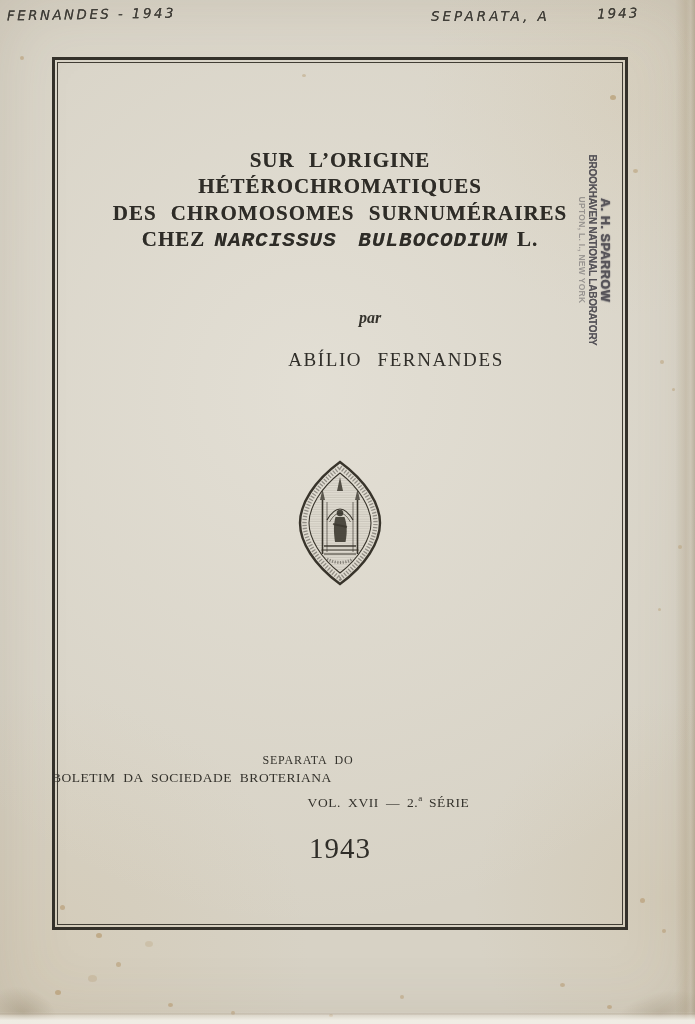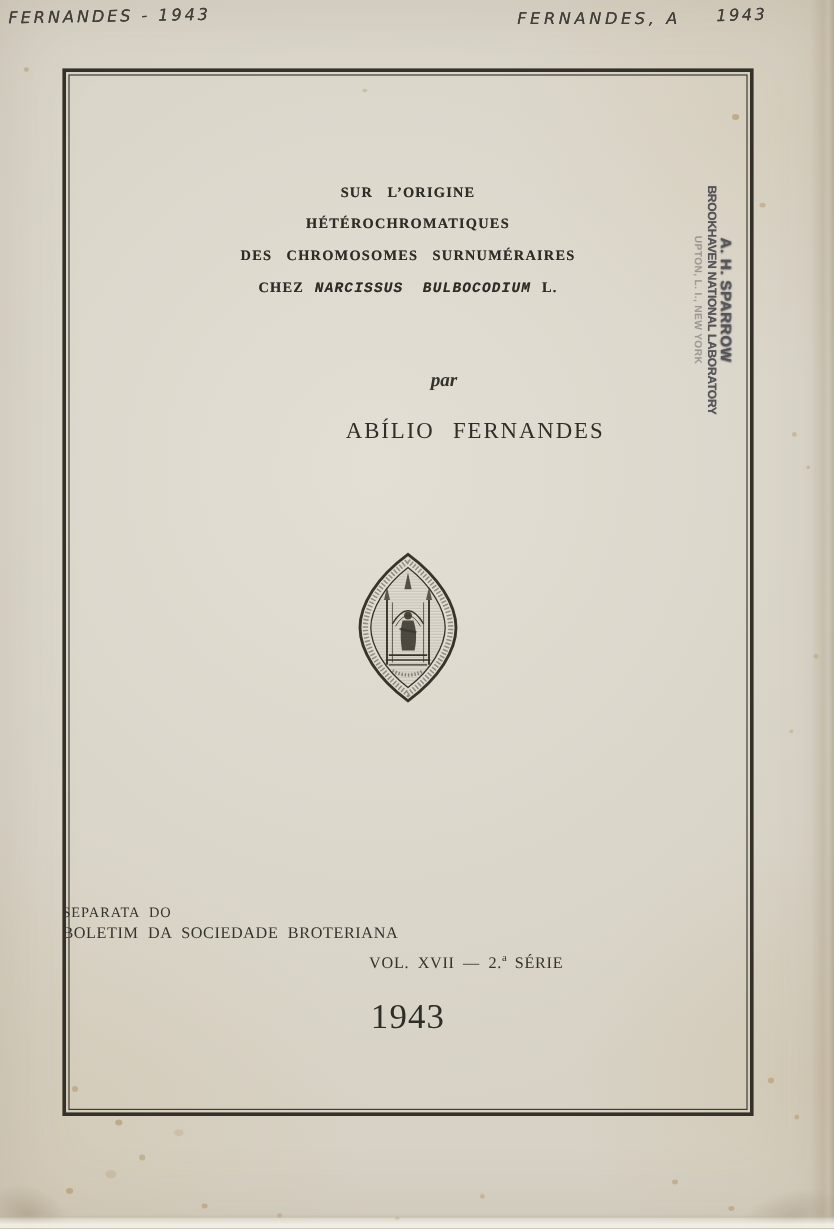--- a/index.html
+++ b/index.html
@@ -28,21 +28,21 @@
     position:absolute;font-family:"DejaVu Sans",sans-serif;font-style:italic;
     font-size:13.5px;letter-spacing:2.4px;color:#32302b;opacity:.9;
     text-shadow:0 0 .4px #32302b;white-space:nowrap;
   }
   .hand-left{left:7px;top:6px;transform:rotate(-1deg);}
   .hand-right{left:431px;top:8px;letter-spacing:3px;}
   .hand-year{left:597px;top:5px;letter-spacing:2px;transform:rotate(-2deg);}
   
   .title{
     position:absolute;left:52px;top:147px;width:576px;text-align:center;
-    font-weight:bold;font-size:12px;line-height:26.4px;
+    font-weight:bold;font-size:21px;line-height:26.4px;
     letter-spacing:1px;word-spacing:8px;color:#2e2c27;
     text-shadow:0 0 .5px rgba(46,44,39,.6);
   }
   .species{font-style:italic;margin:0 9px;font-family:Liberation Mono, monospace;}
   .t4-suffix{margin-left:0;}
   .par{
     position:absolute;left:52px;top:309px;width:636px;text-align:center;
     font-style:italic;font-size:16px;font-weight:bold;color:#34322c;
   }
   .author{
@@ -59,21 +59,21 @@
   }
   .stamp-l1{font-weight:bold;font-size:12.5px;letter-spacing:.6px;
     text-shadow:0 0 1.2px rgba(62,60,72,.95),1px 0 1px rgba(62,60,72,.55);
     filter:blur(.2px);}
   .stamp-l2{font-weight:bold;font-size:10px;letter-spacing:-.2px;
     text-shadow:0 0 .6px rgba(62,60,72,.8);}
   .stamp-l3{font-weight:bold;font-size:8.5px;letter-spacing:.3px;opacity:.5;filter:blur(.35px);}
   
   .seal{position:absolute;left:297px;top:458px;width:86px;height:130px;}
   
-  .imprint-1{position:absolute;left:52px;top:753px;width:512px;text-align:left;
+  .imprint-1{position:absolute;left:52px;top:753px;width:512px;text-align:center;
     font-size:12px;letter-spacing:.8px;word-spacing:4px;color:#34322c;}
   .imprint-2{position:absolute;left:52px;top:770px;width:576px;
     font-size:13.5px;letter-spacing:.5px;word-spacing:4px;color:#34322c;}
   .imprint-3{position:absolute;left:52px;top:793px;width:673px;text-align:center;
     font-size:13.5px;letter-spacing:.6px;word-spacing:3px;color:#34322c;}
   .imprint-3 sup{font-size:9px;}
   .vol-suffix{margin-left:6px;}
   .year{position:absolute;left:52px;top:832px;width:576px;text-align:center;
     font-size:29px;letter-spacing:1px;color:#2f2d28;}
   
@@ -90,21 +90,21 @@
   .curl-br{position:absolute;right:-10px;bottom:-12px;width:90px;height:44px;
     background:radial-gradient(closest-side, rgba(110,92,62,.2), rgba(110,92,62,0));
     transform:rotate(-14deg);}
 </style>
 </head>
 <body>
 
 <div class="page">
 
   <div class="hand hand-left">FERNANDES - 1943</div>
-  <div class="hand hand-right">FERNANDES, A</div>
+  <div class="hand hand-right">SEPARATA, A</div>
   <div class="hand hand-year">1943</div>
 
   <div class="frame-outer">
     <div class="frame-inner"></div>
   </div>
 
   <div class="title">
     <div>SUR L’ORIGINE</div>
     <div>HÉTÉROCHROMATIQUES</div>
     <div>DES CHROMOSOMES SURNUMÉRAIRES</div>

